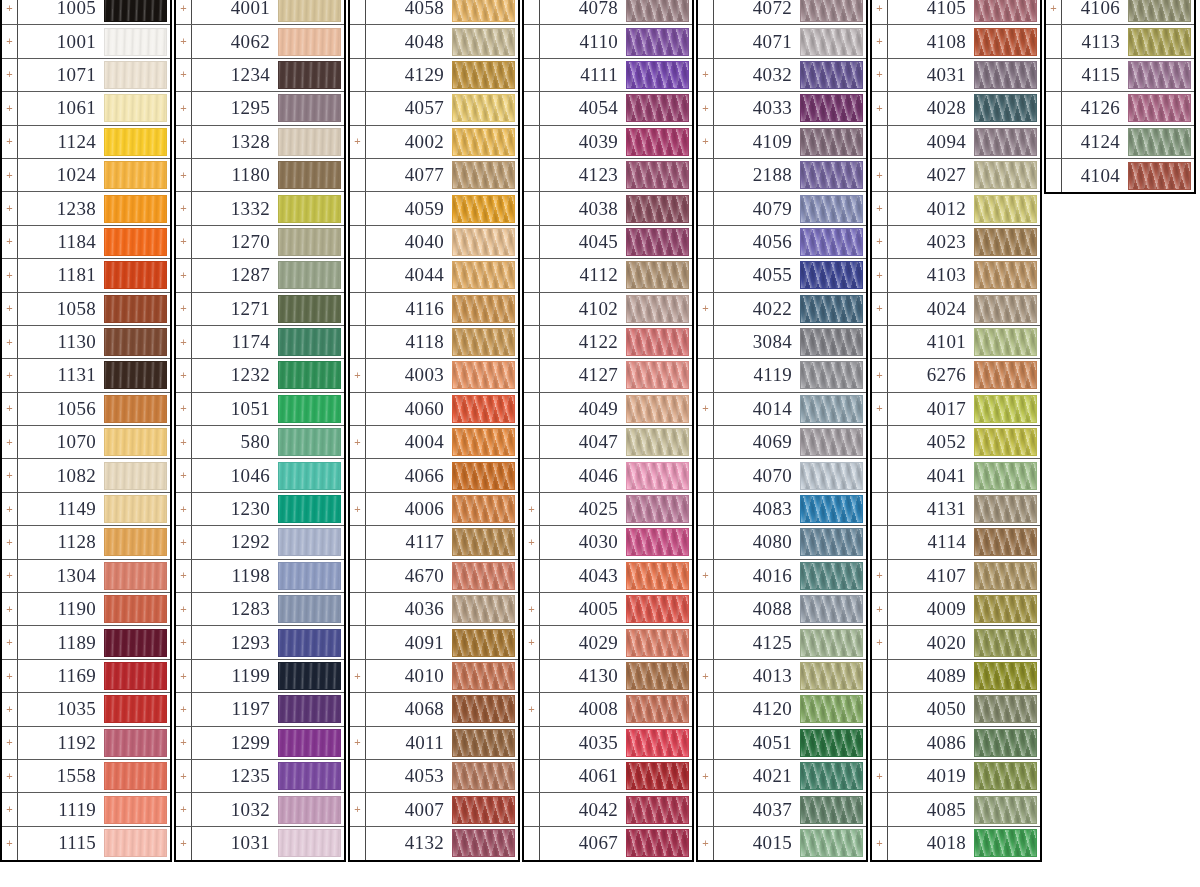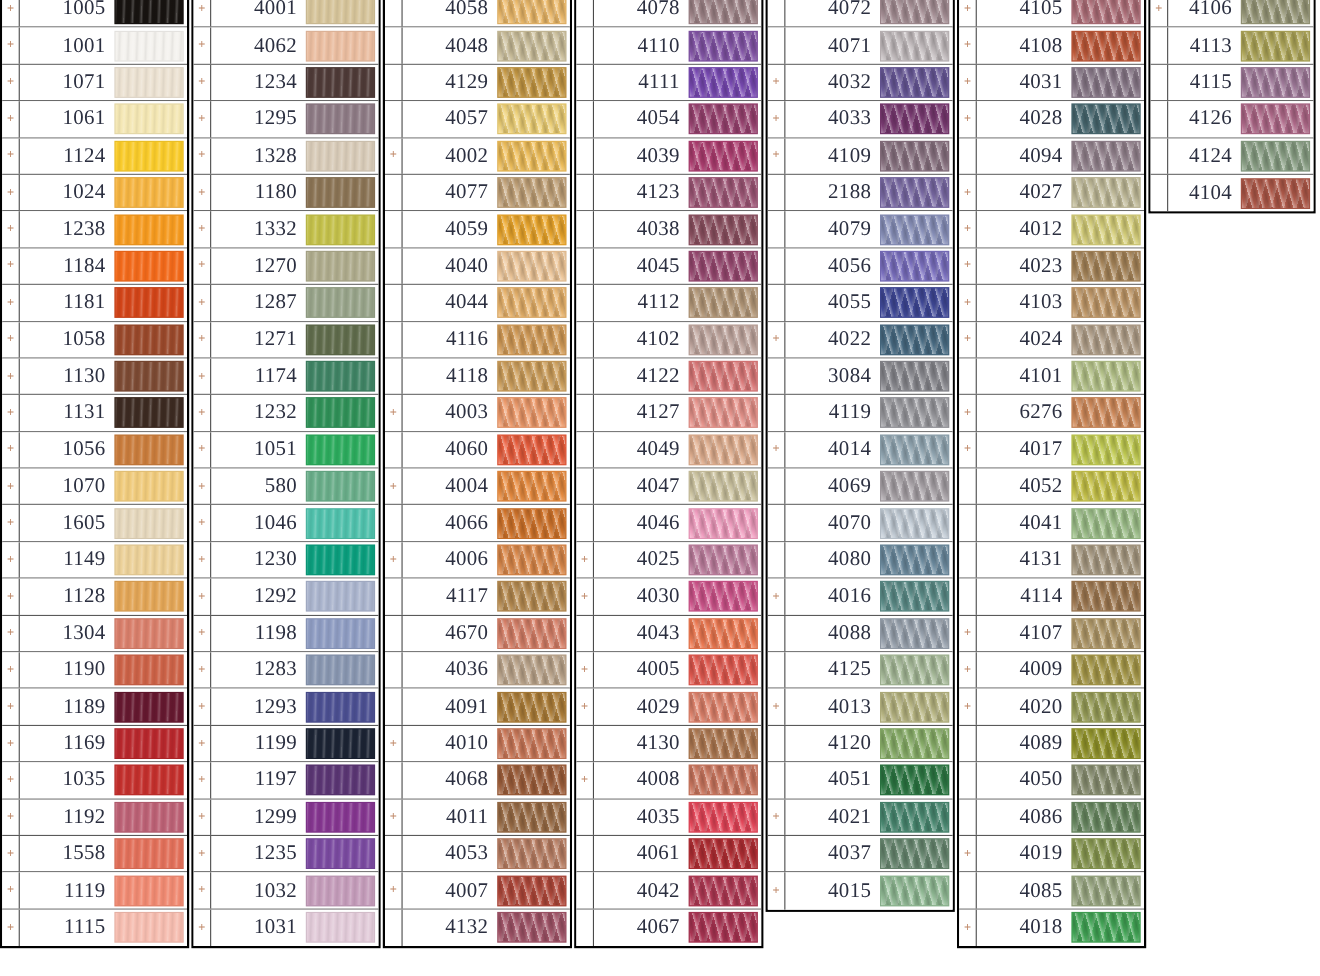--- a/index.html
+++ b/index.html
@@ -223,21 +223,21 @@
           <div class="plus-cell">+</div>
           <div class="num-cell">1070</div>
           <div class="swatch-cell">
             <div class="swatch" style="background: rgb(240, 203, 124);">
               <div class="fibers"></div>
             </div>
           </div>
         </div>
         <div class="row">
           <div class="plus-cell">+</div>
-          <div class="num-cell">1605</div>
+          <div class="num-cell">1082</div>
           <div class="swatch-cell">
             <div class="swatch" style="background: rgb(230, 216, 189);">
               <div class="fibers"></div>
             </div>
           </div>
         </div>
         <div class="row">
           <div class="plus-cell">+</div>
           <div class="num-cell">1149</div>
           <div class="swatch-cell">
@@ -1178,20 +1178,29 @@
             <div class="swatch vari" style="background: rgb(169, 163, 168);">
               <div class="fibers"></div>
             </div>
           </div>
         </div>
         <div class="row">
           <div class="plus-cell"></div>
           <div class="num-cell">4070</div>
           <div class="swatch-cell">
             <div class="swatch vari" style="background: rgb(194, 204, 214);">
+              <div class="fibers"></div>
+            </div>
+          </div>
+        </div>
+        <div class="row">
+          <div class="plus-cell"></div>
+          <div class="num-cell">4083</div>
+          <div class="swatch-cell">
+            <div class="swatch vari" style="background: rgb(47, 134, 188);">
               <div class="fibers"></div>
             </div>
           </div>
         </div>
         <div class="row">
           <div class="plus-cell"></div>
           <div class="num-cell">4080</div>
           <div class="swatch-cell">
             <div class="swatch vari" style="background: rgb(109, 140, 160);">
               <div class="fibers"></div>

